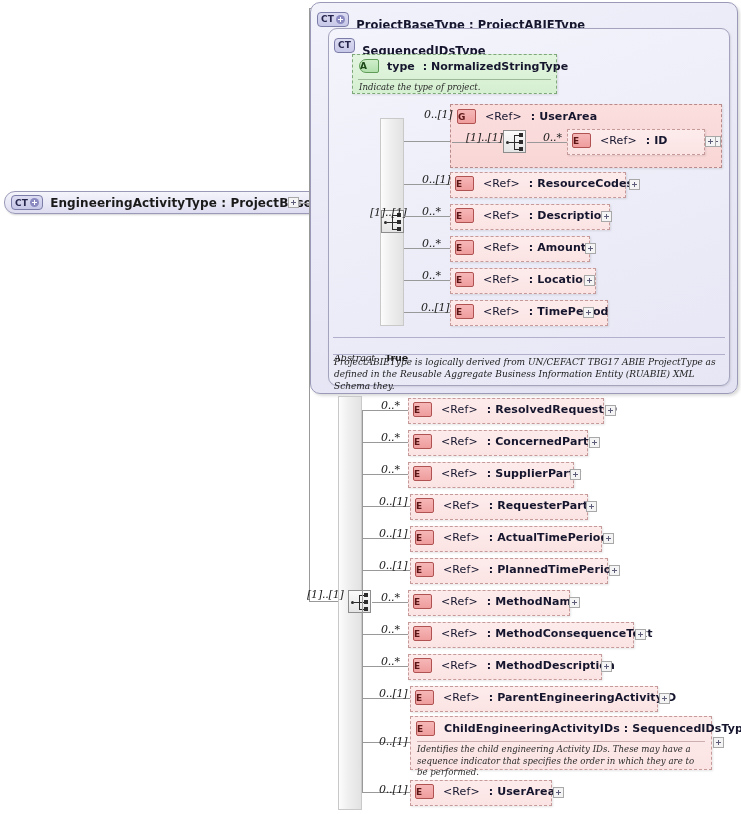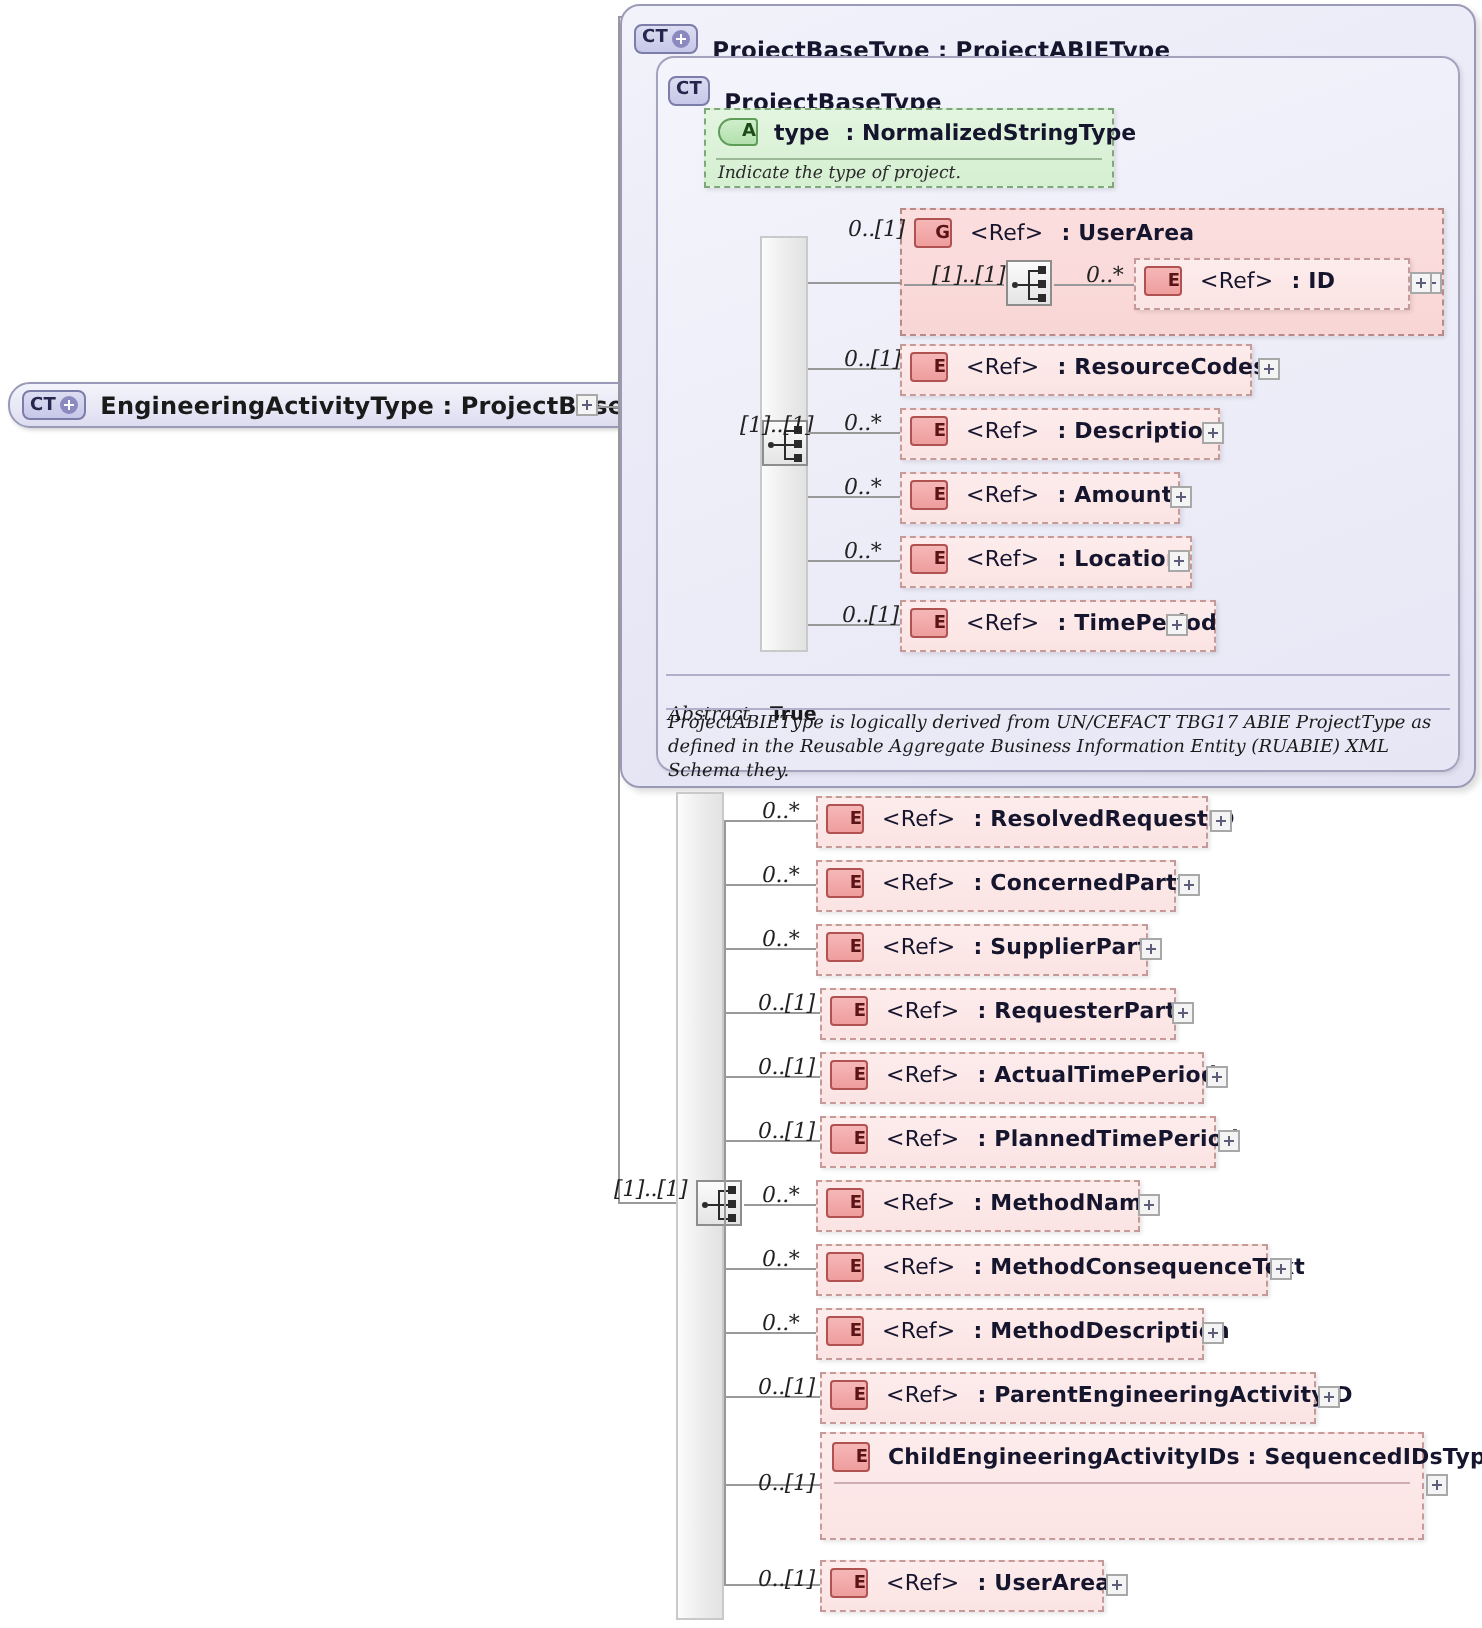--- a/index.html
+++ b/index.html
@@ -48,21 +48,21 @@
     font-weight: bold;
     color: #1a1a1a;
     white-space: nowrap;
     letter-spacing: 0.1px;
   }
 
   
   .badge {
     display: inline-flex;
     align-items: center;
-    justify-content: flex-end;
+    justify-content: space-between;
     font-family: "DejaVu Sans", sans-serif;
     font-weight: bold;
     flex: none;
   }
   .badge-ct {
     height: 15px;
     padding: 0 3px;
     gap: 2px;
     background: linear-gradient(180deg,#dcdcf2 0%,#c7c7e8 100%);
     border: 1px solid #7c7ca8;
@@ -275,21 +275,21 @@
     </span>
     <span class="t">ProjectBaseType : ProjectABIEType</span>
   </div>
 
   <div class="ct-box-inner" style="left:328px; top:28px; width:402px; height:358px;">
   </div>
   <div class="box-title" style="left:334px; top:32px;">
     <span class="badge badge-ct">
       <span>CT</span>
     </span>
-    <span class="t">ProjectBaseType</span>
+    <span class="t">SequencedIDsType</span>
   </div>
 
   <div class="attr-box" style="left:352px; top:54px; width:205px; height:40px;">
     <div class="attr-row">
       <span class="badge badge-a">
         <span>A</span>
       </span>
       <span class="nm">type</span>
       <span class="ty">: NormalizedStringType</span>
     </div>
@@ -575,20 +575,21 @@
 
   <div class="card" style="left:379px; top:735px;">0..[1]</div>
   <div class="el-box" style="left:410px; top:716px; width:302px; height:54px;">
     <div class="el-inner" style="left:5px; top:4px;">
       <span class="badge badge-e">
         <span>E</span>
       </span>
       <span class="nm">ChildEngineeringActivityIDs : SequencedIDsType</span>
     </div>
     <div class="doc-sep" style="top:24px;"></div>
+    <div class="el-doc" style="left:6px; top:27px; width:288px;">Identifies the child engineering Activity IDs. These may have a sequence indicator that specifies the order in which they are to be performed.</div>
   </div>
   <div class="expand" style="left:713px; top:737px;"></div>
 
   <div class="card" style="left:379px; top:783px;">0..[1]</div>
   <div class="el-box" style="left:410px; top:780px; width:142px; height:26px;">
     <div class="el-inner">
       <span class="badge badge-e">
         <span>E</span>
       </span>
       <span class="ref">&lt;Ref&gt;</span>

